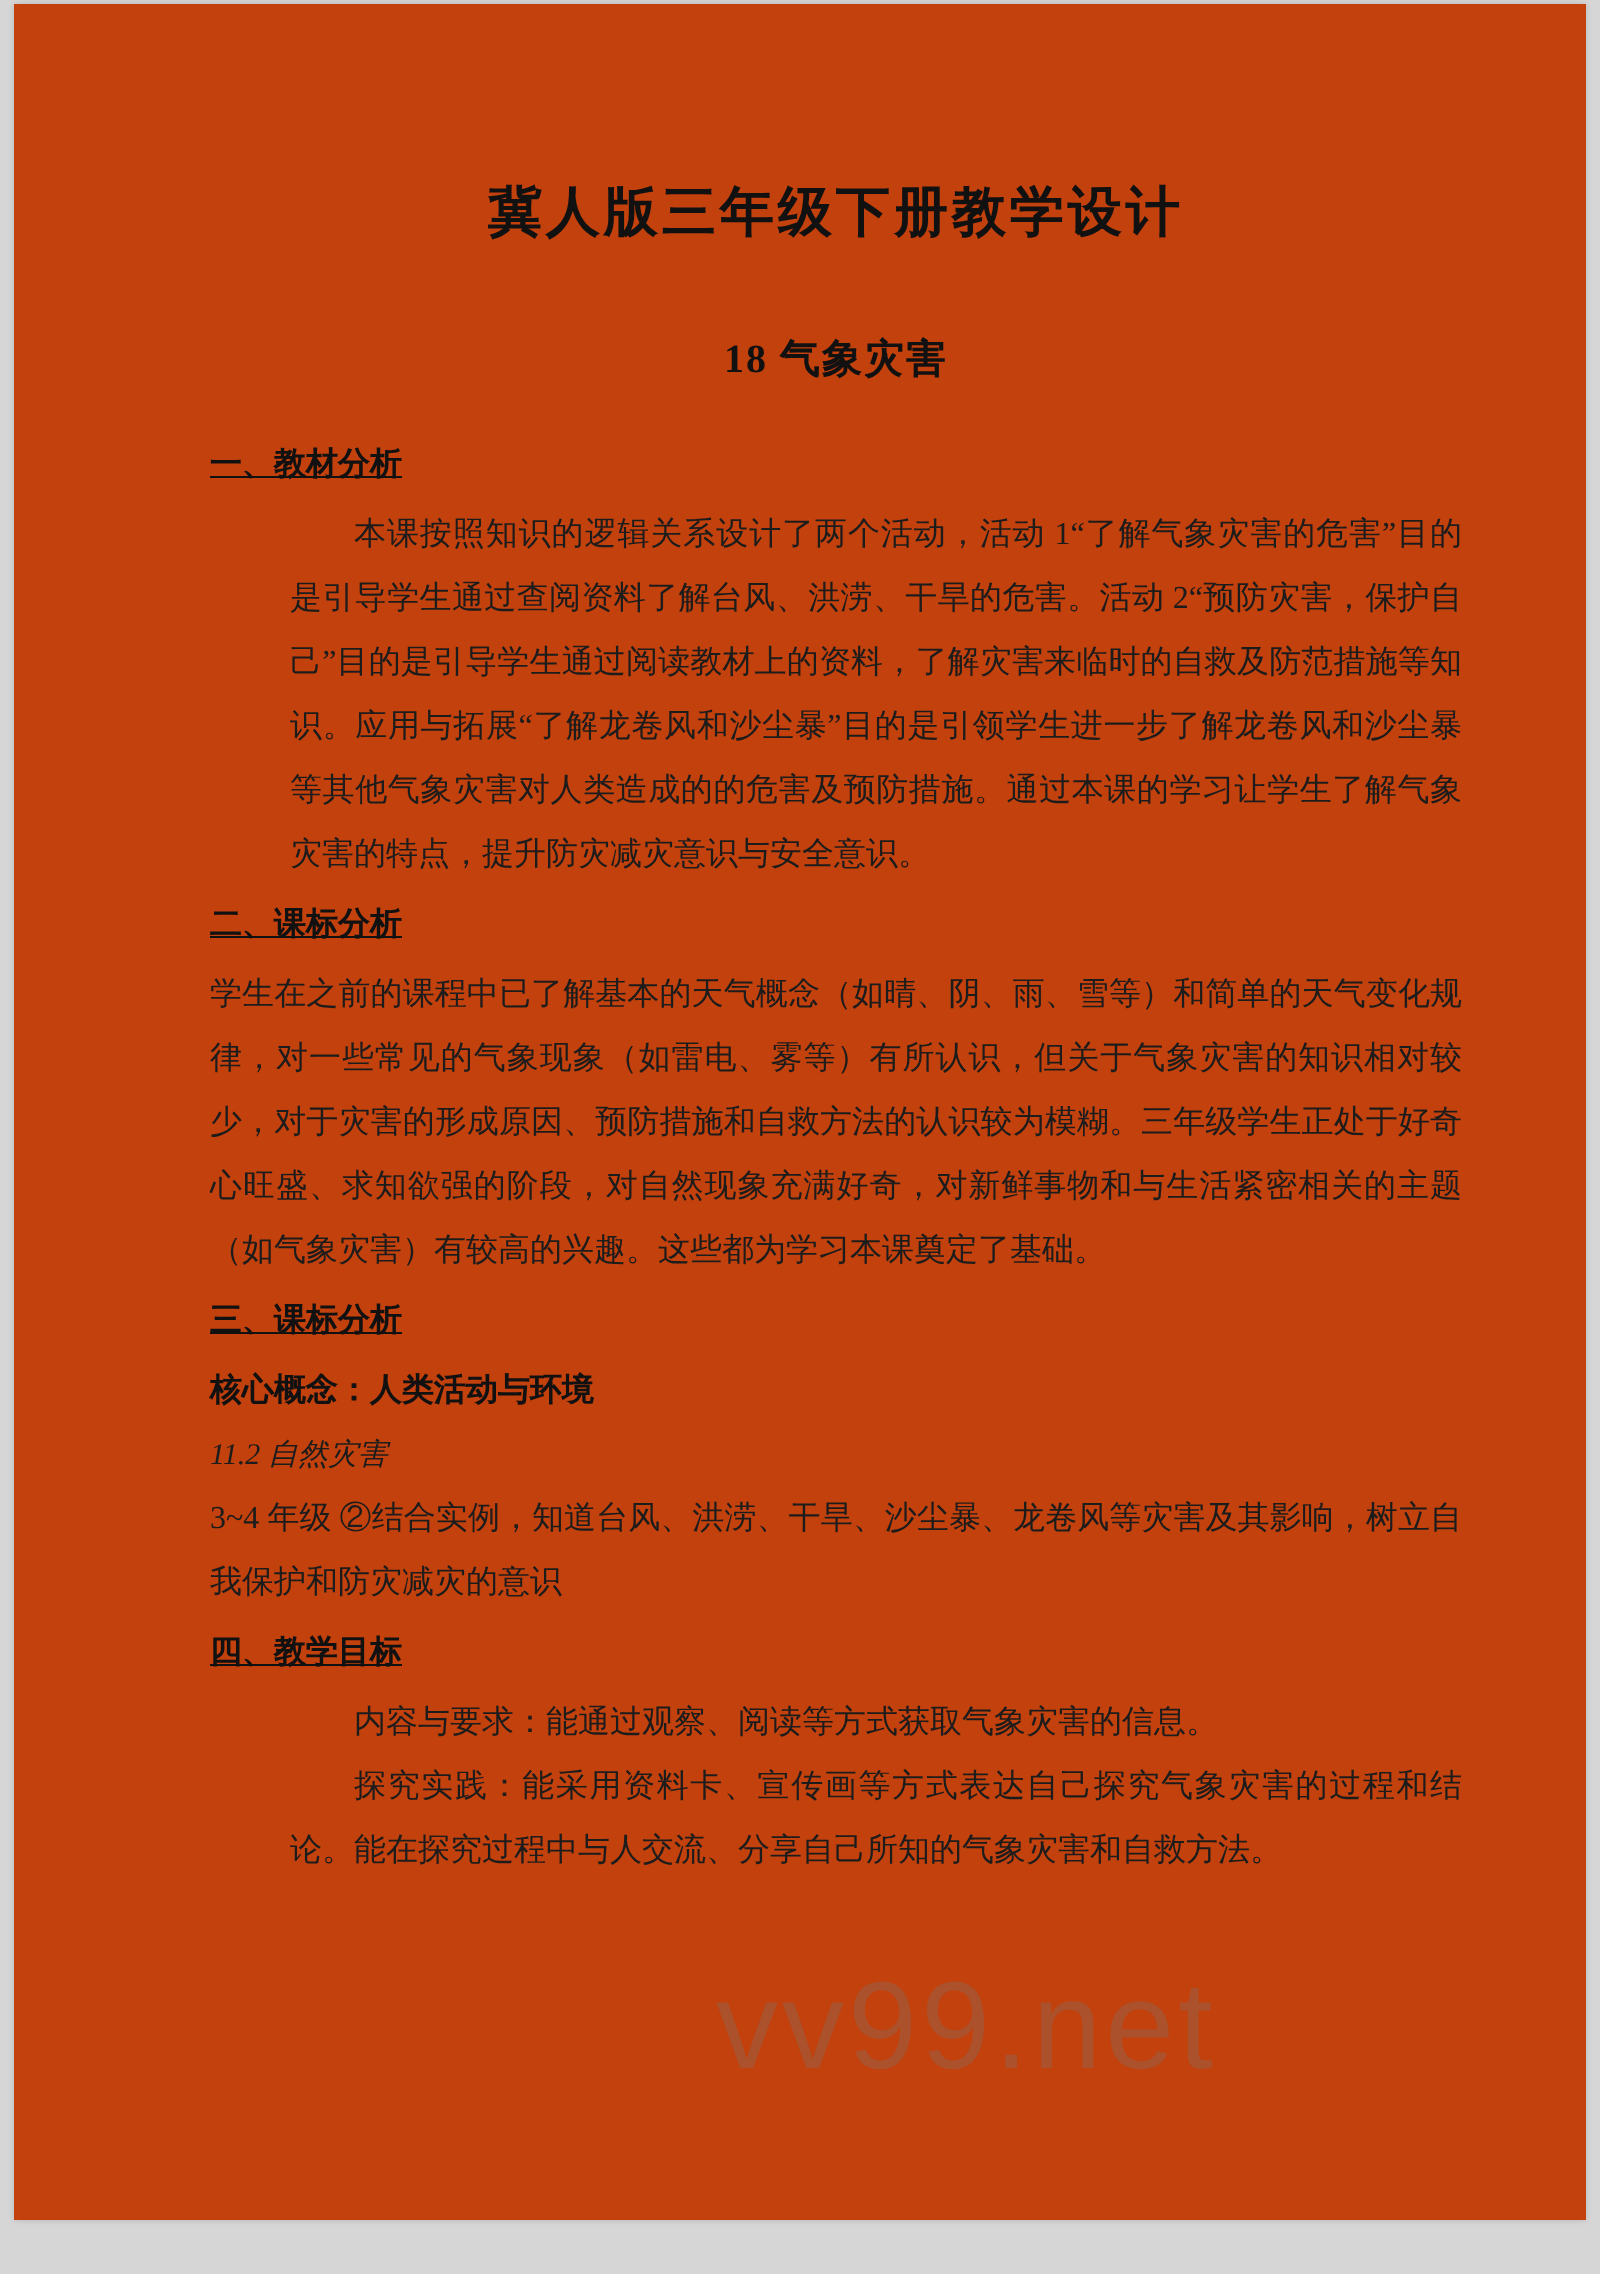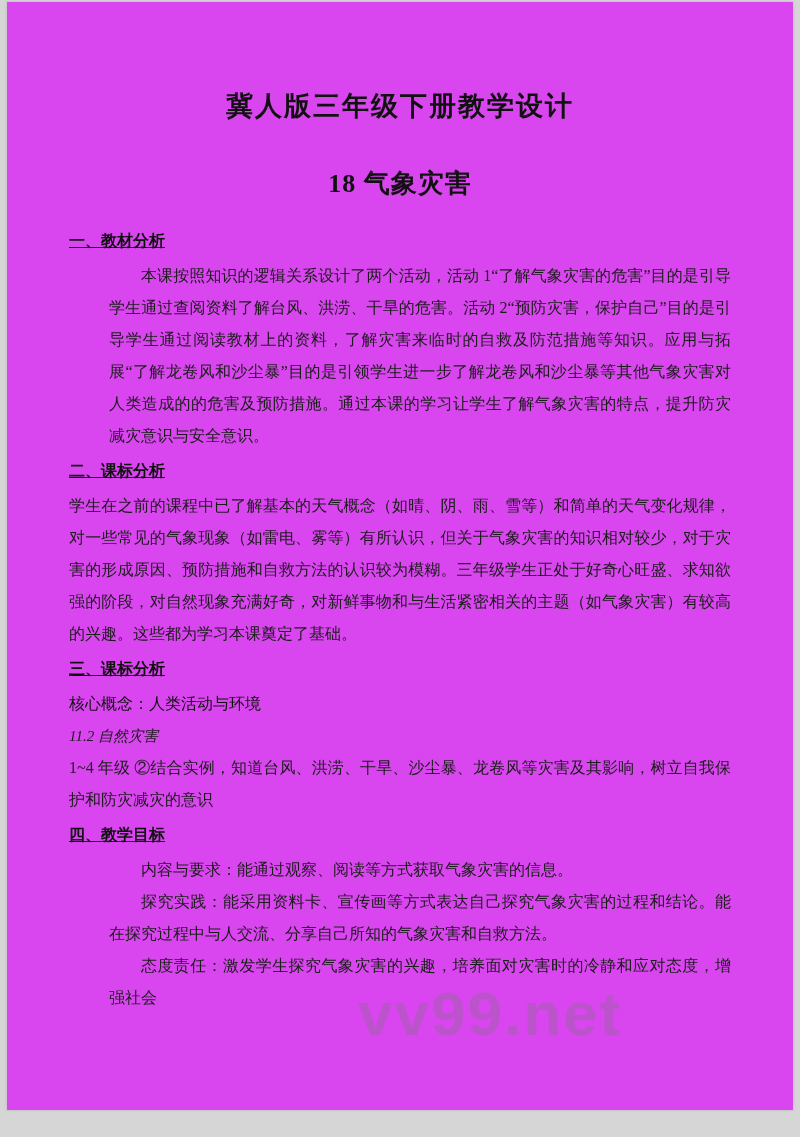--- a/index.html
+++ b/index.html
@@ -8,38 +8,39 @@
     background: #d6d6d6;
     font-family: "Liberation Serif", "DejaVu Serif", serif;
     position: relative;
   }
   .page {
     position: absolute;
     left: 7px;
     top: 2px;
     width: 786px;
     height: 1108px;
-    background: #d946ef;
+    background: #c2410c;
     box-shadow: 0 0 3px rgba(0,0,0,0.15);
+    padding-left: 36px;
   }
   .content {
     padding: 86px 62px 0 62px;
     color: #1c1c1c;
   }
   .title {
     text-align: center;
     font-size: 27px;
     font-weight: bold;
     letter-spacing: 2px;
     color: #111;
     margin-bottom: 42px;
   }
   .subtitle {
     text-align: center;
-    font-size: 26px;
+    font-size: 20px;
     font-weight: bold;
     color: #111;
     margin-bottom: 24px;
     letter-spacing: 1px;
   }
   .h {
     font-family: "Liberation Sans", "DejaVu Sans", sans-serif;
     font-weight: bold;
     font-size: 16px;
     line-height: 32px;
@@ -49,37 +50,37 @@
   }
   .p {
     font-size: 16px;
     line-height: 32px;
     text-align: justify;
     color: #1c1c1c;
   }
   .indent { text-indent: 2em; margin-left: 40px; }
   .label {
     font-family: "Liberation Sans", "DejaVu Sans", sans-serif;
-    font-weight: normal;
+    font-weight: bold;
     font-size: 16px;
     line-height: 32px;
     color: #111;
   }
   .line {
     font-size: 15px;
     line-height: 32px;
     color: #1c1c1c;
     font-style: italic;
   }
   .watermark {
     position: absolute;
     left: 358px;
     top: 978px;
     font-family: "Liberation Sans", "DejaVu Sans", sans-serif;
-    font-weight: bold;
+    font-weight: normal;
     font-size: 62px;
     letter-spacing: 2px;
     color: rgba(120,120,120,0.30);
     pointer-events: none;
     white-space: nowrap;
   }
 </style>
 </head>
 <body>
 
@@ -90,22 +91,21 @@
 
     <div class="h">一、教材分析</div>
     <p class="p indent">本课按照知识的逻辑关系设计了两个活动，活动 1“了解气象灾害的危害”目的是引导学生通过查阅资料了解台风、洪涝、干旱的危害。活动 2“预防灾害，保护自己”目的是引导学生通过阅读教材上的资料，了解灾害来临时的自救及防范措施等知识。应用与拓展“了解龙卷风和沙尘暴”目的是引领学生进一步了解龙卷风和沙尘暴等其他气象灾害对人类造成的的危害及预防措施。通过本课的学习让学生了解气象灾害的特点，提升防灾减灾意识与安全意识。</p>
 
     <div class="h">二、课标分析</div>
     <p class="p">学生在之前的课程中已了解基本的天气概念（如晴、阴、雨、雪等）和简单的天气变化规律，对一些常见的气象现象（如雷电、雾等）有所认识，但关于气象灾害的知识相对较少，对于灾害的形成原因、预防措施和自救方法的认识较为模糊。三年级学生正处于好奇心旺盛、求知欲强的阶段，对自然现象充满好奇，对新鲜事物和与生活紧密相关的主题（如气象灾害）有较高的兴趣。这些都为学习本课奠定了基础。</p>
 
     <div class="h">三、课标分析</div>
     <div class="label">核心概念：人类活动与环境</div>
     <div class="line">11.2  自然灾害</div>
-    <p class="p">1~4 年级  ②结合实例，知道台风、洪涝、干旱、沙尘暴、龙卷风等灾害及其影响，树立自我保护和防灾减灾的意识</p>
+    <p class="p">3~4 年级  ②结合实例，知道台风、洪涝、干旱、沙尘暴、龙卷风等灾害及其影响，树立自我保护和防灾减灾的意识</p>
 
     <div class="h">四、教学目标</div>
     <p class="p indent">内容与要求：能通过观察、阅读等方式获取气象灾害的信息。</p>
     <p class="p indent">探究实践：能采用资料卡、宣传画等方式表达自己探究气象灾害的过程和结论。能在探究过程中与人交流、分享自己所知的气象灾害和自救方法。</p>
-    <p class="p indent">态度责任：激发学生探究气象灾害的兴趣，培养面对灾害时的冷静和应对态度，增强社会</p>
   </div>
 </div>
 
 <div class="watermark">vv99.net</div>
 
 </body></html>

